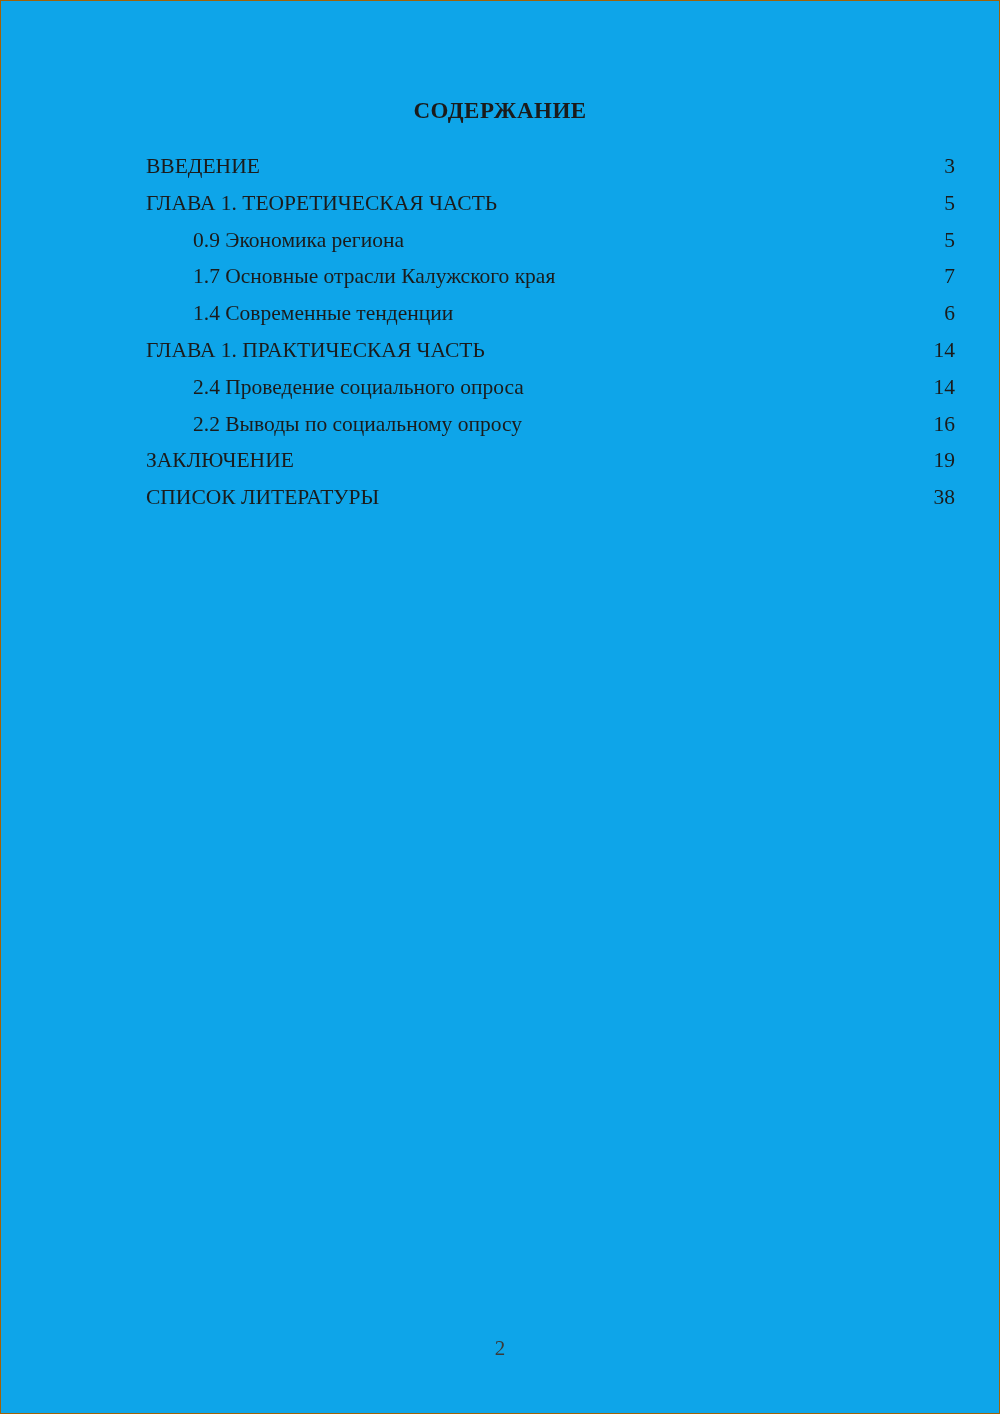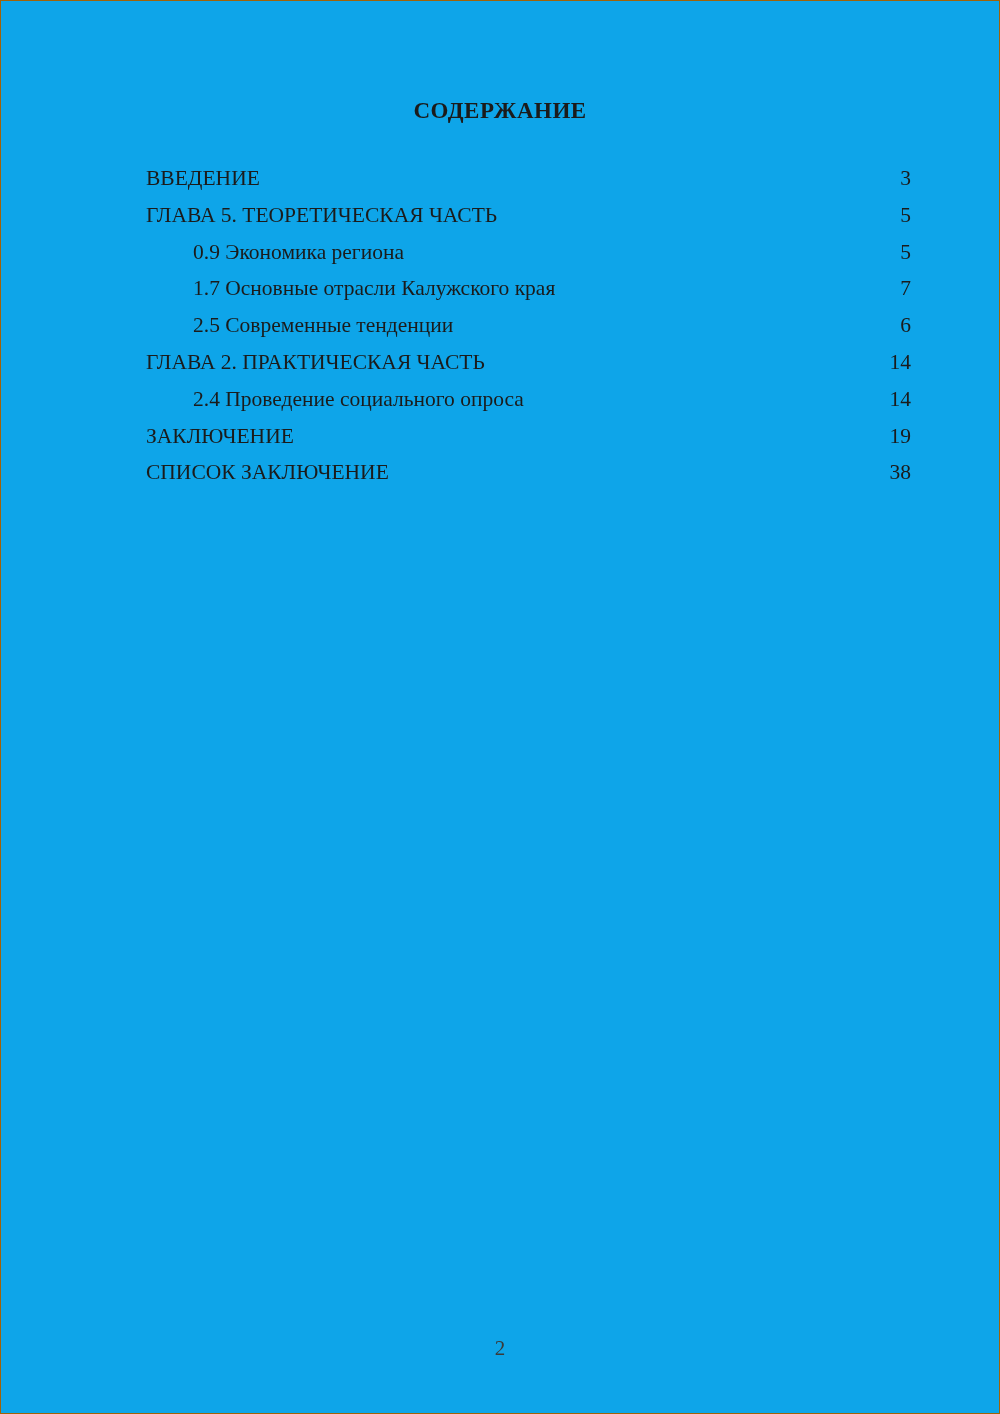--- a/index.html
+++ b/index.html
@@ -20,23 +20,23 @@
   }
   .title {
     margin: 97px 0 0 0;
     text-align: center;
     font-size: 23px;
     font-weight: bold;
     letter-spacing: 0.5px;
     color: #1b1b1b;
   }
   .toc {
-    margin-top: 36px;
+    margin-top: 24px;
     padding-left: 145px;
-    padding-right: 88px;
+    padding-right: 44px;
   }
   .toc-row {
     display: flex;
     justify-content: space-between;
     align-items: baseline;
     font-size: 21.5px;
     line-height: 36.8px;
     white-space: nowrap;
   }
   .toc-row.level-1 .toc-label {
@@ -63,47 +63,51 @@
 
 <div class="page">
   <h1 class="title">СОДЕРЖАНИЕ</h1>
 
   <div class="toc" id="toc-list">
       <div class="toc-row level-0">
         <span class="toc-label">ВВЕДЕНИЕ</span>
         <span class="toc-page">3</span>
       </div>
       <div class="toc-row level-0">
-        <span class="toc-label">ГЛАВА 5. ТЕОРЕТИЧЕСКАЯ ЧАСТЬ</span>
+        <span class="toc-label">ГЛАВА 1. ТЕОРЕТИЧЕСКАЯ ЧАСТЬ</span>
         <span class="toc-page">5</span>
       </div>
       <div class="toc-row level-1">
         <span class="toc-label">0.9 Экономика региона</span>
         <span class="toc-page">5</span>
       </div>
       <div class="toc-row level-1">
         <span class="toc-label">1.7 Основные отрасли Калужского края</span>
         <span class="toc-page">7</span>
       </div>
       <div class="toc-row level-1">
-        <span class="toc-label">2.5 Современные тенденции</span>
+        <span class="toc-label">1.4 Современные тенденции</span>
         <span class="toc-page">6</span>
       </div>
       <div class="toc-row level-0">
-        <span class="toc-label">ГЛАВА 2. ПРАКТИЧЕСКАЯ ЧАСТЬ</span>
+        <span class="toc-label">ГЛАВА 1. ПРАКТИЧЕСКАЯ ЧАСТЬ</span>
         <span class="toc-page">14</span>
       </div>
       <div class="toc-row level-1">
         <span class="toc-label">2.4 Проведение социального опроса</span>
         <span class="toc-page">14</span>
       </div>
+      <div class="toc-row level-1">
+        <span class="toc-label">2.2 Выводы по социальному опросу</span>
+        <span class="toc-page">16</span>
+      </div>
       <div class="toc-row level-0">
         <span class="toc-label">ЗАКЛЮЧЕНИЕ</span>
         <span class="toc-page">19</span>
       </div>
       <div class="toc-row level-0">
-        <span class="toc-label">СПИСОК ЗАКЛЮЧЕНИЕ</span>
+        <span class="toc-label">СПИСОК ЛИТЕРАТУРЫ</span>
         <span class="toc-page">38</span>
       </div>
     </div>
 
   <div class="footer">2</div>
 </div>
 
 </body></html>

